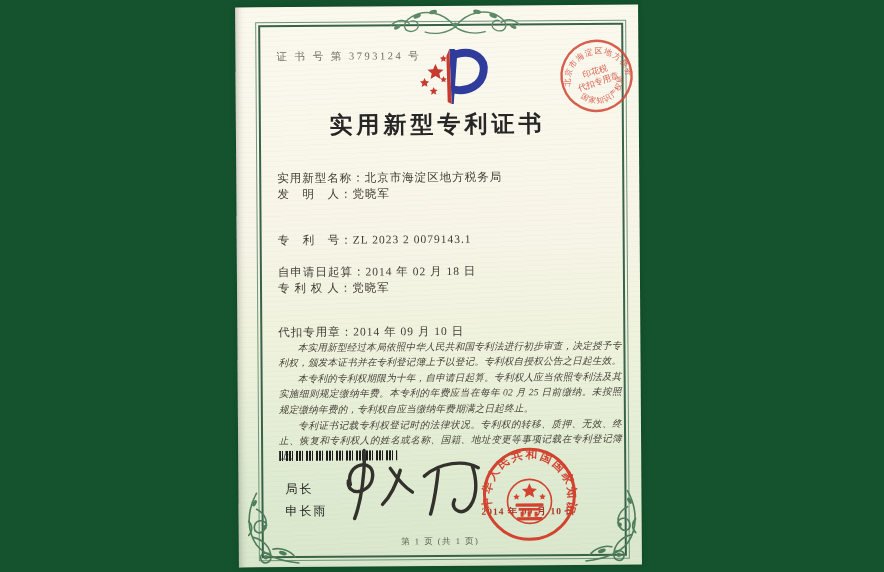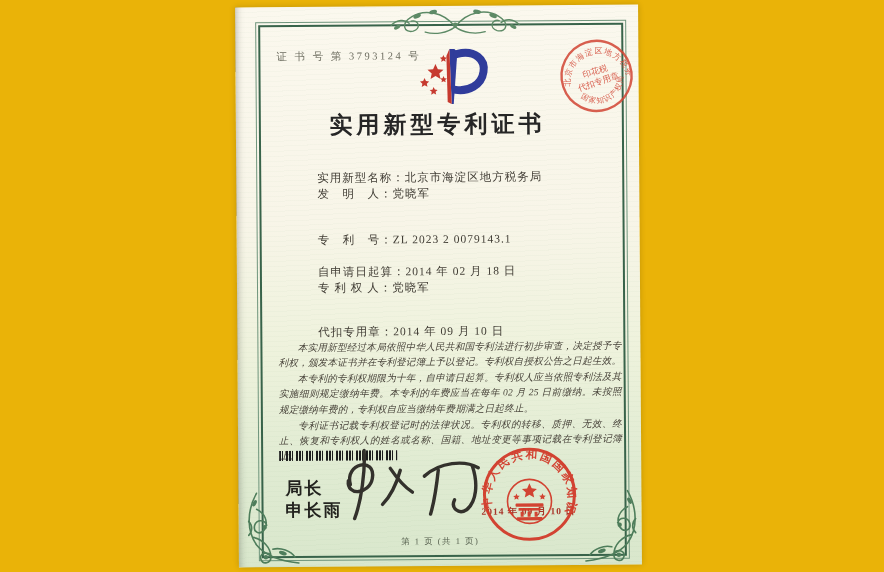--- a/index.html
+++ b/index.html
@@ -1,38 +1,38 @@
 <!DOCTYPE html>
 <html><head>
 <meta charset="utf-8">
 <style>
   html,body{margin:0;padding:0;background:#ffffff;}
-  .stage{position:relative;width:884px;height:572px;background:#eab308;overflow:hidden;
+  .stage{position:relative;width:884px;height:572px;background:#14532d;overflow:hidden;
          font-family:"Liberation Serif","DejaVu Serif",serif;}
   .paper{position:absolute;left:237px;top:6px;width:403px;height:560px;
          background:linear-gradient(180deg,#fbf8ee 0%,#f8f5e8 38%,#eef2dc 62%,#e0ebd2 82%,#d9e7cc 100%);
          box-shadow:0 0 6px rgba(0,0,0,.18), inset 7px 0 9px -7px rgba(0,0,0,.35);
          transform:rotate(-0.4deg);}
   .texture{position:absolute;inset:0;pointer-events:none;opacity:.55;
          background:repeating-linear-gradient(178deg,rgba(120,165,120,.07) 0 1px,rgba(255,255,255,0) 1px 5px);}
   .frame-outer{position:absolute;left:20px;top:15px;right:12px;bottom:6px;border:1px solid #6f957c;}
   .frame-inner{position:absolute;left:23px;top:18px;right:15px;bottom:9px;border:2px solid #38634a;}
   .certno{position:absolute;left:41px;top:43px;font-size:10.5px;color:#6d6d60;letter-spacing:2.5px;}
   .title{position:absolute;left:0;top:103px;width:100%;text-align:center;
          font-size:23px;font-weight:700;color:#262626;letter-spacing:4px;}
   .row{position:absolute;left:41px;font-size:11.5px;color:#413d35;letter-spacing:1px;white-space:nowrap;}
-  .row .lab{color:#403c34;margin-left:40px;}
+  .row .lab{color:#403c34;}
   .paras{position:absolute;left:41px;top:333px;width:343px;}
   .paras p{margin:0 0 1px 0;font-size:9.6px;line-height:1.58;color:#49443b;
            text-align:justify;text-indent:2em;font-style:italic;letter-spacing:.2px;}
   .barcode{position:absolute;left:41px;top:444px;width:118px;height:10px;
            background:repeating-linear-gradient(90deg,#1c1c1c 0 1.5px,transparent 1.5px 3px,
              #1c1c1c 3px 4px,transparent 4px 7px,#1c1c1c 7px 8.5px,transparent 8.5px 10px);}
-  .director{position:absolute;left:47px;top:471px;font-size:17px;color:#23231f;
-            font-family:"Liberation Sans","DejaVu Sans",sans-serif;font-weight:700;line-height:22px;letter-spacing:2px;}
+  .director{position:absolute;left:47px;top:471px;font-size:12px;color:#23231f;
+            font-family:"Liberation Sans","DejaVu Sans",sans-serif;font-weight:400;line-height:22px;letter-spacing:2px;}
   .sig{position:absolute;left:88px;top:436px;}
   .stamp{position:absolute;left:322px;top:32px;transform:rotate(-18deg);opacity:.85;}
   .seal{position:absolute;left:242px;top:440px;opacity:.95;}
   .sealdate{position:absolute;left:226px;top:500px;width:128px;text-align:center;
             font-size:9.5px;color:#a8372b;letter-spacing:1px;font-weight:700;}
   .footer{position:absolute;left:0;top:530px;width:100%;text-align:center;
           font-size:8.5px;color:#57614f;letter-spacing:1.5px;}
   .garland{position:absolute;left:148px;top:1px;}
   .fl-bl{position:absolute;left:4px;top:484px;}
   .fl-br{position:absolute;right:0px;top:484px;transform:scaleX(-1);}

